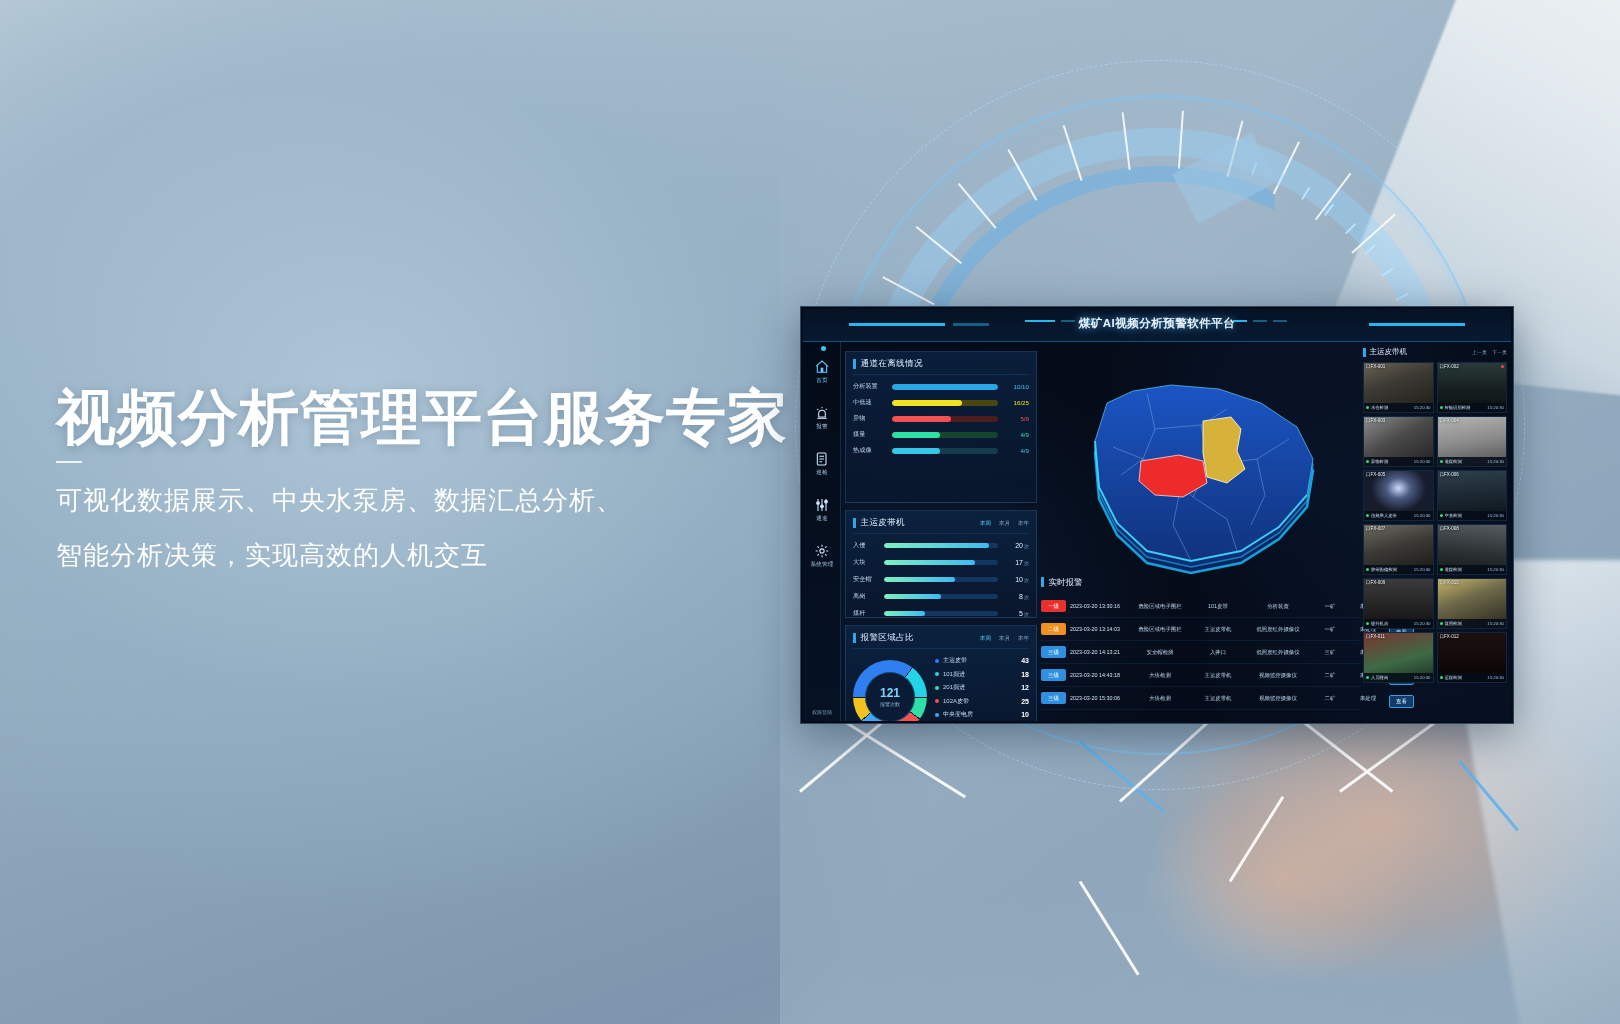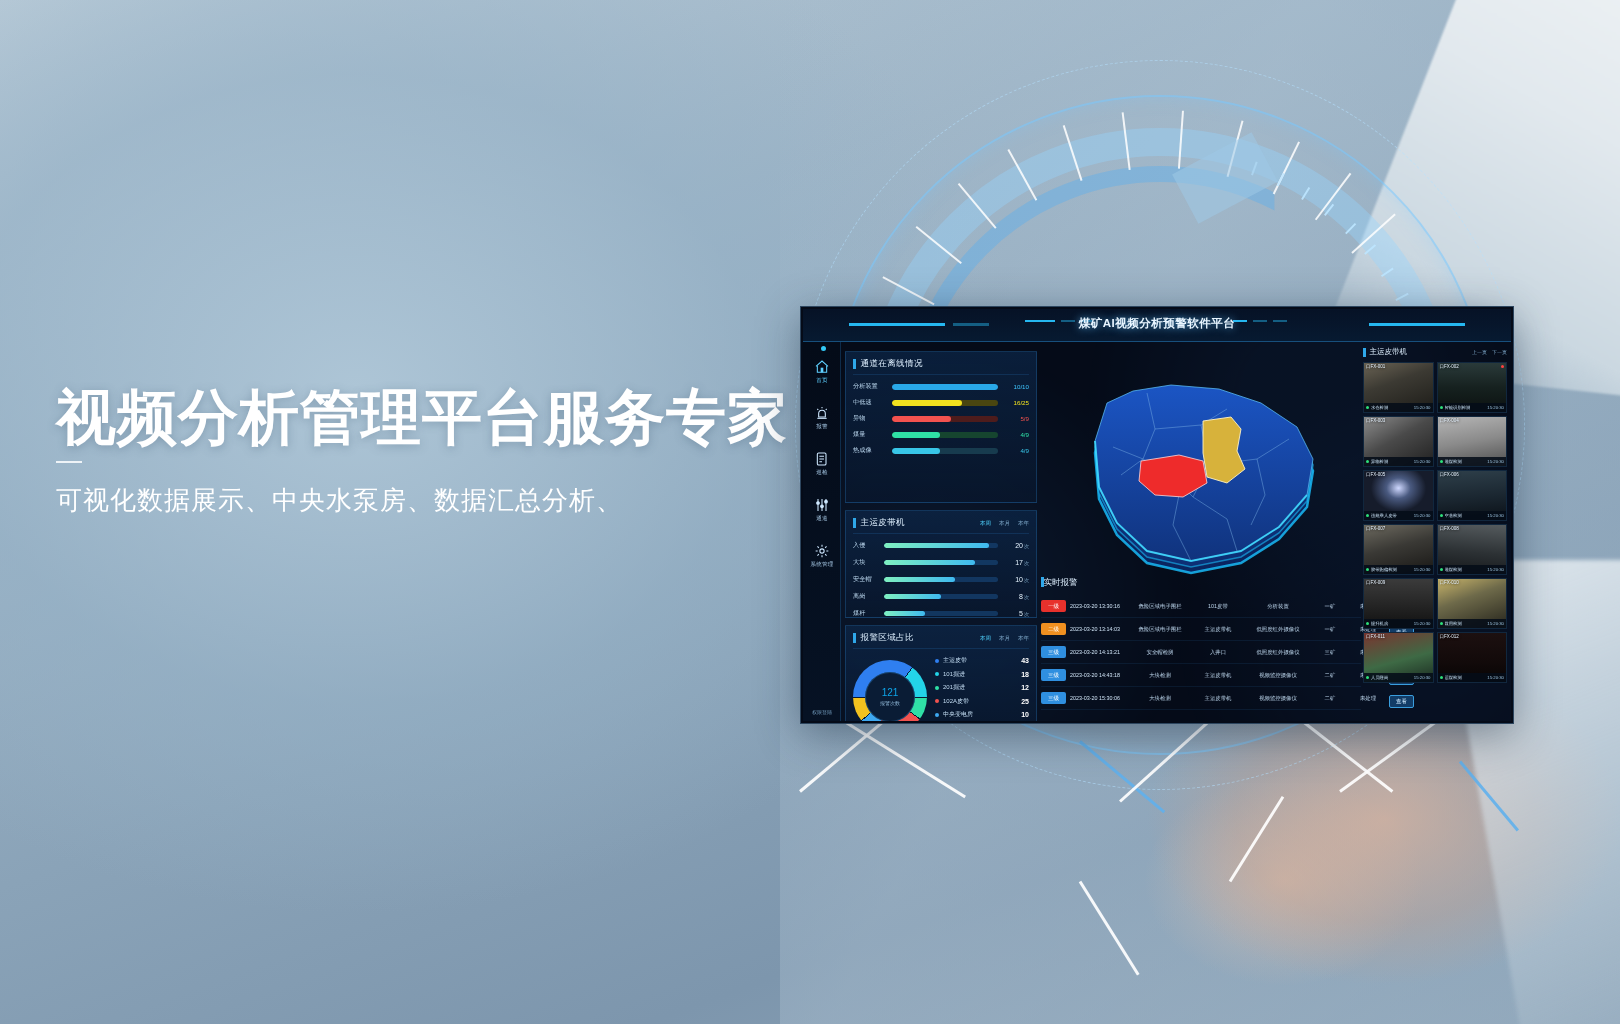--- a/index.html
+++ b/index.html
@@ -199,35 +199,35 @@
   #donut-wrap { display:flex; align-items:center; gap:8px; margin-top:4px; }
   #donut {
     width:74px; height:74px; border-radius:50%; position:relative; flex:none;
   }
   #donut .hole {
     position:absolute; left:50%; top:50%; transform:translate(-50%,-50%);
     width:50px; height:50px; border-radius:50%;
     background:#0a1c35; display:flex; flex-direction:column; align-items:center; justify-content:center;
     box-shadow:0 0 0 1px rgba(50,140,210,0.35) inset;
   }
-  #donut .big { font-size:10px; color:#0ea5e9; font-weight:normal; line-height:1; }
+  #donut .big { font-size:12px; color:#7dd3fc; font-weight:bold; line-height:1; }
   #donut .cap { font-size:5px; color:#8fb7d6; margin-top:2px; }
   #legend { flex:1; }
   .lg { display:flex; align-items:center; gap:4px; margin-bottom:4.5px; }
   .lg .dot { width:4px;height:4px;border-radius:50%; flex:none; }
   .lg .nm { flex:1; font-size:6px; color:#c3dcf2; }
   .lg .vl { font-size:7px; color:#ffffff; font-weight:bold; }
 
   
   #map-area { position:absolute; left:238px; top:42px; right:150px; height:240px; }
   #map-svg { position:absolute; left:10px; top:4px; }
 
   
   #alarm-panel { position:absolute; left:238px; top:268px; right:150px; bottom:8px; }
-  #alarm-head { display:flex; align-items:flex-start; margin-bottom:6px; }
+  #alarm-head { display:flex; align-items:flex-start; gap:5px; margin-bottom:6px; }
   #alarm-head .bar { width:2.5px; height:10px; background:#2fa8ea; }
   #alarm-head .ttl { font-size:8.5px; color:#dff0ff; }
   .arow {
     display:flex; align-items:center; height:23px; gap:4px;
     border-bottom:1px solid rgba(40,110,175,0.14);
   }
   .lvl {
     width:25px; height:12px; border-radius:2px; flex:none;
     font-size:5.5px; color:#fff; display:flex; align-items:center; justify-content:center;
   }
@@ -322,20 +322,21 @@
   <div class="slash" style="left:1340px;top:790px;width:120px;transform:rotate(-36deg);"></div>
   <div class="slash" style="left:1080px;top:880px;width:110px;transform:rotate(58deg);"></div>
   <div class="slash" style="left:1230px;top:880px;width:100px;transform:rotate(-58deg);"></div>
   <div class="slash blue" style="left:1460px;top:760px;width:90px;transform:rotate(50deg);"></div>
 </div>
 
 <div id="hero-text">
   <div id="hero-title">视频分析管理平台服务专家</div>
   <div id="hero-rule"></div>
   <div class="hero-line">可视化数据展示、中央水泵房、数据汇总分析、</div>
+  <div class="hero-line">智能分析决策，实现高效的人机交互</div>
 </div>
 
 <div id="monitor">
   <div id="screen">
     <div id="screen-noise"></div>
 
     <div id="dash-header">
       <div class="hdr-deco" style="left:46px;width:96px;"></div>
       <div class="hdr-deco dim" style="left:150px;width:36px;"></div>
       <div class="hdr-deco" style="left:222px;width:30px;top:11px;height:2px;"></div>

